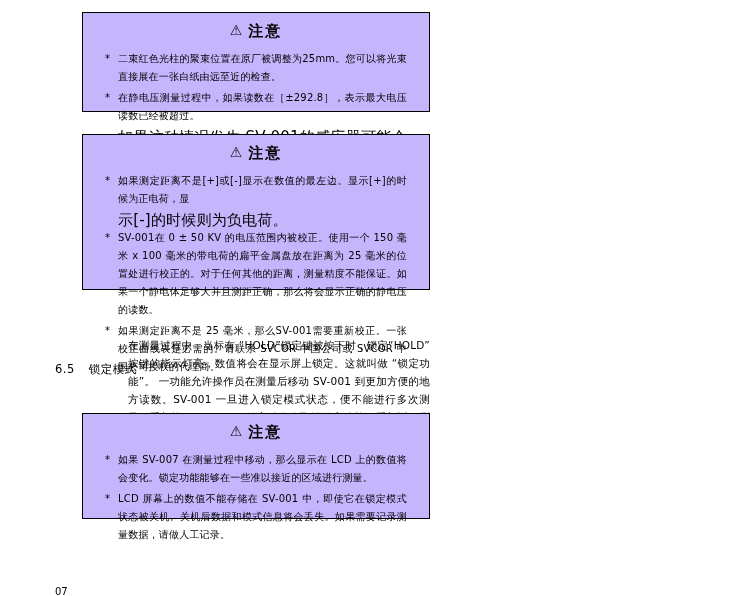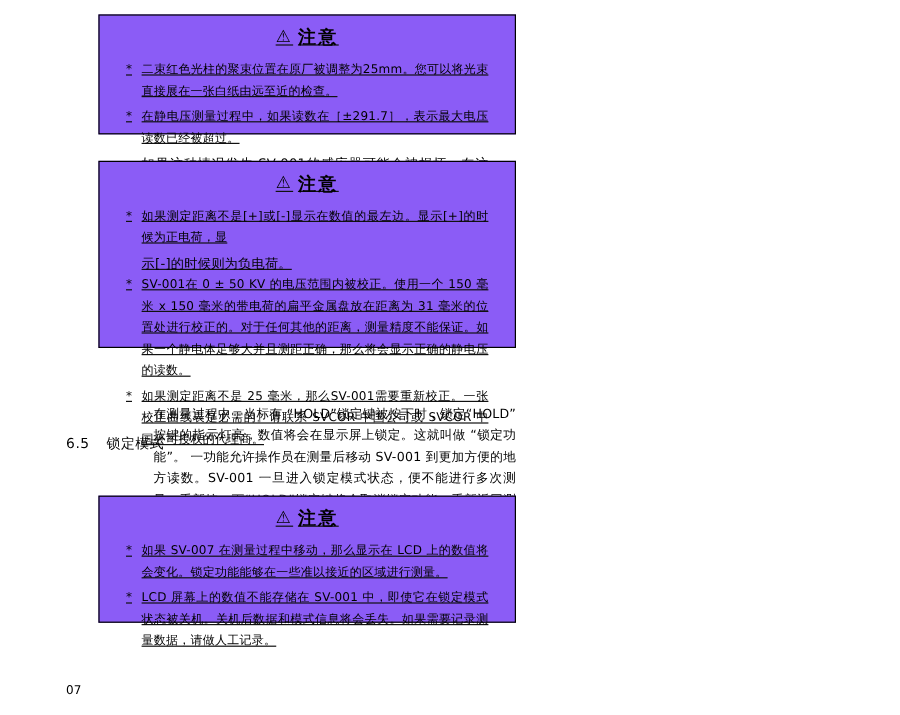--- a/index.html
+++ b/index.html
@@ -16,23 +16,22 @@
     overflow: hidden;
   }
   .page {
     position: relative;
     width: 750px;
     height: 596px;
   }
   .notice-box {
     position: absolute;
     border: 1px solid #000000;
-    background: #8b5cf6;
+    background: #c4b5fd;
     box-sizing: border-box;
-    text-decoration: underline;
   }
   .notice-title {
     text-align: center;
     font-size: 15px;
     font-weight: bold;
     letter-spacing: 2px;
     margin: 9px 0 9px 0;
     color: #000000;
   }
   .warn-glyph {
@@ -58,21 +57,21 @@
   }
   .bullet-text {
     flex: 1 1 auto;
     font-size: 10px;
     line-height: 18px;
     letter-spacing: 0.2px;
     text-align: justify;
     color: #000000;
   }
   .plain-row {
-    font-size: 11px;
+    font-size: 15px;
     line-height: 18px;
     letter-spacing: 0.2px;
     margin-left: 13px;
     text-align: justify;
     color: #000000;
   }
 
   
   #box-1 { left: 82px; top: 12px; width: 348px; height: 100px; }
   
@@ -100,60 +99,60 @@
     width: 302px;
     font-size: 10.5px;
     line-height: 18px;
     letter-spacing: 0.2px;
     text-align: justify;
     color: #000000;
   }
   .page-number {
     position: absolute;
     left: 55px;
-    top: 570px;
+    top: 586px;
     font-size: 10px;
     color: #000000;
   }
 </style>
 </head>
 <body>
 
 <div class="page">
 
   <div class="notice-box" id="box-1">
     <div class="notice-title">
       <span class="warn-glyph">⚠</span><span>注意</span>
     </div>
     <div class="notice-body">
       <div class="bullet-row">
         <div class="bullet-mark">*</div>
         <div class="bullet-text">二束红色光柱的聚束位置在原厂被调整为25mm。您可以将光束直接展在一张白纸由远至近的检查。</div>
       </div>
       <div class="bullet-row">
         <div class="bullet-mark">*</div>
-        <div class="bullet-text">在静电压测量过程中，如果读数在［±291.7］，表示最大电压读数已经被超过。</div>
+        <div class="bullet-text">在静电压测量过程中，如果读数在［±292.8］，表示最大电压读数已经被超过。</div>
       </div>
       <div class="plain-row">如果这种情况发生,SV-001的感应器可能会被损坏。在这种情况下请中止测量。</div>
     </div>
   </div>
 
   <div class="notice-box" id="box-2">
     <div class="notice-title">
       <span class="warn-glyph">⚠</span><span>注意</span>
     </div>
     <div class="notice-body">
       <div class="bullet-row">
         <div class="bullet-mark">*</div>
         <div class="bullet-text">如果测定距离不是[+]或[-]显示在数值的最左边。显示[+]的时候为正电荷，显</div>
       </div>
       <div class="plain-row">示[-]的时候则为负电荷。</div>
       <div class="bullet-row">
         <div class="bullet-mark">*</div>
-        <div class="bullet-text">SV-001在 0 ± 50 KV 的电压范围内被校正。使用一个 150 毫米 x 150 毫米的带电荷的扁平金属盘放在距离为 31 毫米的位置处进行校正的。对于任何其他的距离，测量精度不能保证。如果一个静电体足够大并且测距正确，那么将会显示正确的静电压的读数。</div>
+        <div class="bullet-text">SV-001在 0 ± 50 KV 的电压范围内被校正。使用一个 150 毫米 x 100 毫米的带电荷的扁平金属盘放在距离为 25 毫米的位置处进行校正的。对于任何其他的距离，测量精度不能保证。如果一个静电体足够大并且测距正确，那么将会显示正确的静电压的读数。</div>
       </div>
       <div class="bullet-row">
         <div class="bullet-mark">*</div>
         <div class="bullet-text">如果测定距离不是 25 毫米，那么SV-001需要重新校正。一张校正曲线表是必需的。请联系 SVCOR 中国公司或 SVCOR 中国公司授权的代理商。</div>
       </div>
     </div>
   </div>
 
   <div class="section-heading">
     <span class="section-num">6.5</span><span>锁定模式</span>

